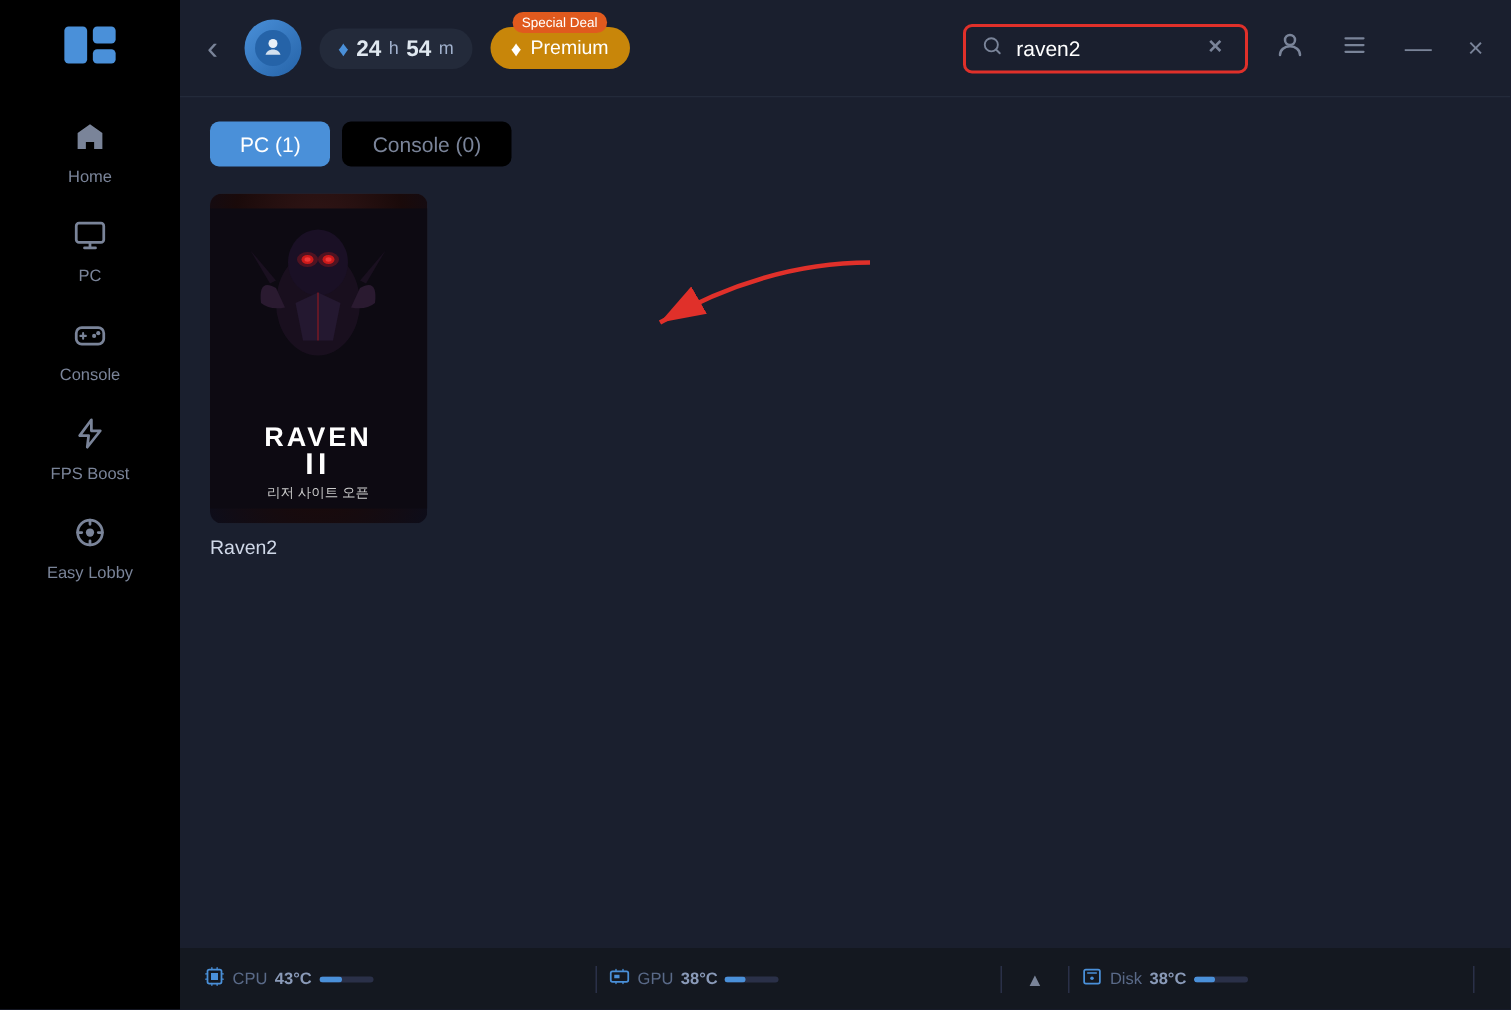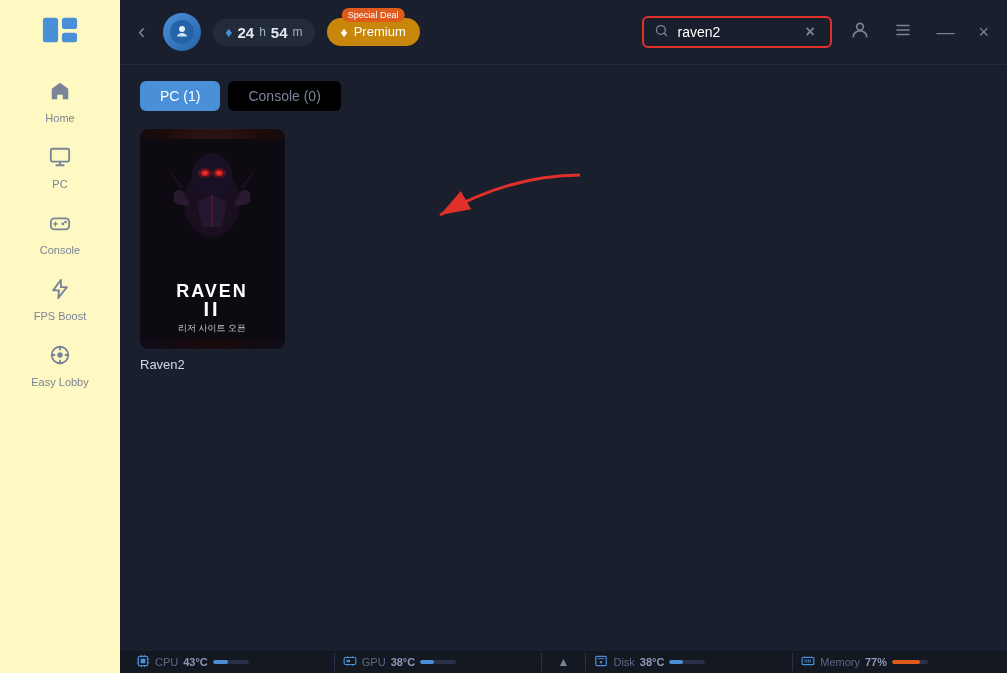--- a/index.html
+++ b/index.html
@@ -12,21 +12,21 @@
       overflow: hidden;
       position: relative;
     }
 
     
     .sidebar {
       position: absolute;
       left: 0; top: 0;
       width: 120px;
       height: 673px;
-      background: #fef9c3;
+      background: #000000;
       display: flex;
       flex-direction: column;
       align-items: center;
       padding-top: 10px;
     }
     .sidebar-logo {
       width: 50px;
       height: 40px;
       margin-bottom: 20px;
       display: flex;
@@ -240,21 +240,21 @@
       font-size: 13px;
       color: #d0d8e8;
       text-align: left;
     }
 
     
     .statusbar {
       position: absolute;
       bottom: 0; left: 120px;
       width: 887px;
-      height: 22px;
+      height: 41px;
       background: #141820;
       display: flex;
       align-items: center;
       padding: 0 16px;
       gap: 0;
     }
     .status-item {
       display: flex;
       align-items: center;
       gap: 5px;
@@ -522,27 +522,13 @@
     </span>
     <span class="status-label">Disk</span>
     <span class="status-value">38°C</span>
     <div class="status-bar-wrap">
       <div class="status-bar-fill disk"></div>
     </div>
   </div>
 
   <div class="status-divider"></div>
 
-  <div class="status-item">
-    <span style="color:#4a90d9;">
-      <svg width="14" height="14" viewBox="0 0 24 24" fill="none">
-        <rect x="2" y="6" width="20" height="12" rx="1" stroke="#4a90d9" stroke-width="2"></rect>
-        <path d="M7 10v4M10 10v4M13 10v4M16 10v4" stroke="#4a90d9" stroke-width="1.5" stroke-linecap="round"></path>
-        <path d="M6 4v2M10 4v2M14 4v2M18 4v2M6 18v2M10 18v2M14 18v2M18 18v2" stroke="#4a90d9" stroke-width="1" stroke-linecap="round"></path>
-      </svg>
-    </span>
-    <span class="status-label">Memory</span>
-    <span class="status-value">77%</span>
-    <div class="status-bar-wrap">
-      <div class="status-bar-fill mem"></div>
-    </div>
-  </div>
 </div>
 
 </body></html>

